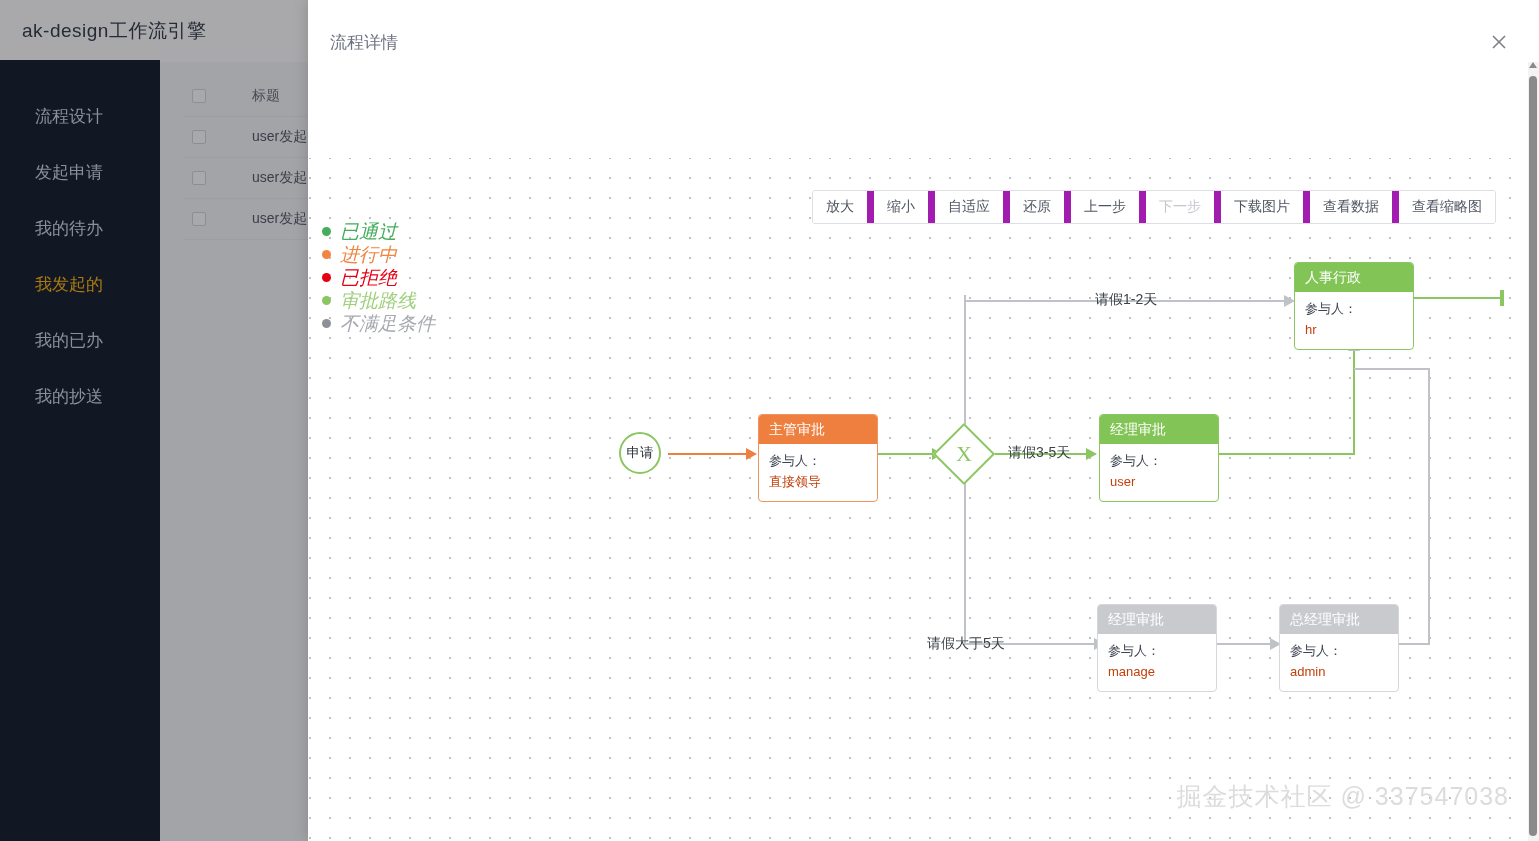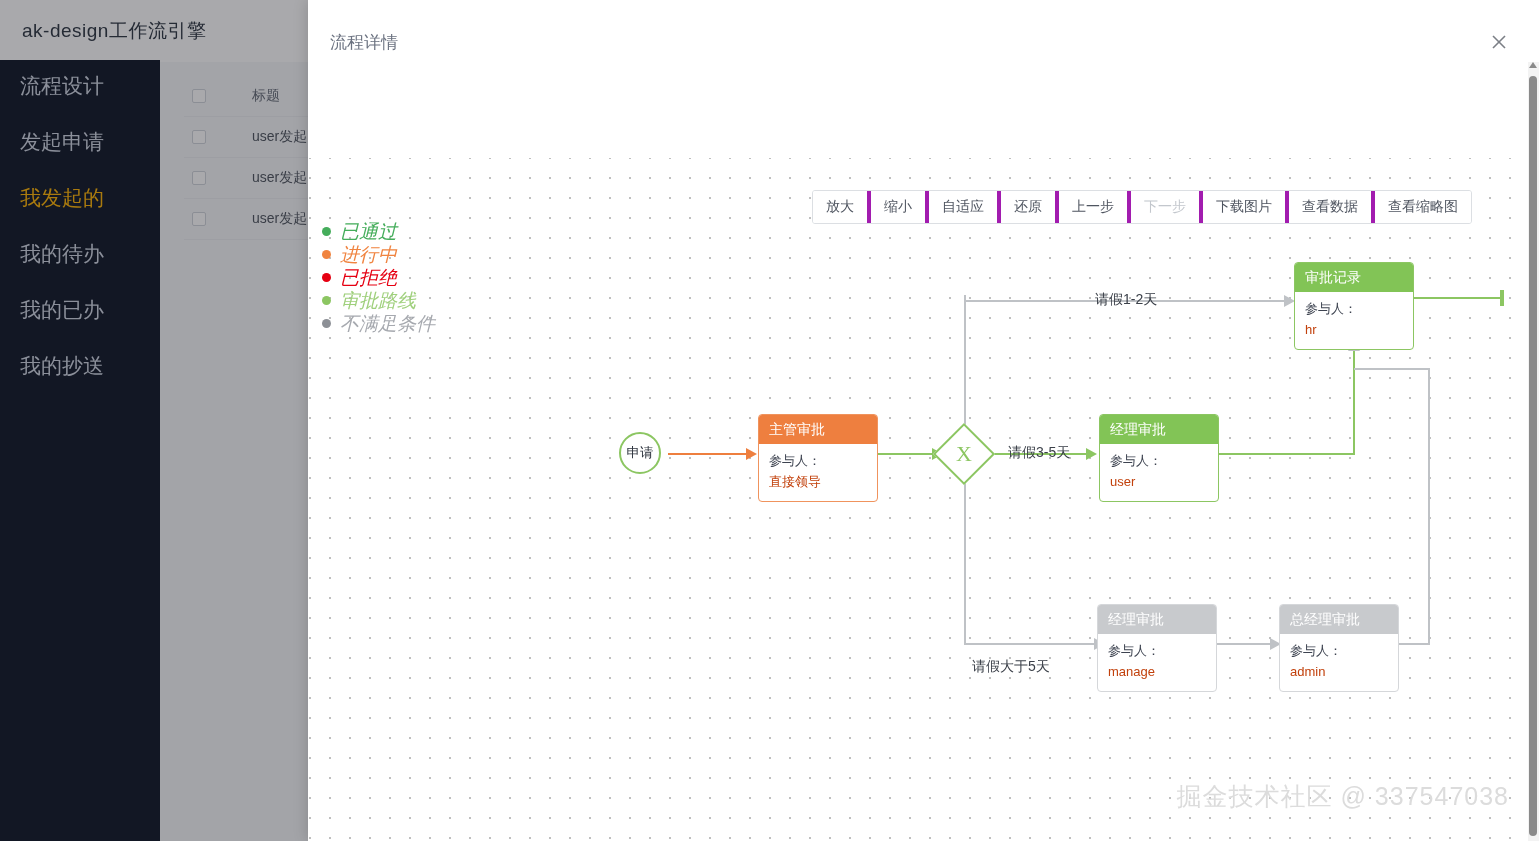--- a/index.html
+++ b/index.html
@@ -21,22 +21,22 @@
   .bg-topbar-title {
     margin-left: 22px; font-size: 19px; color: #2b3440; letter-spacing: .5px;
     white-space: nowrap;
   }
   .bg-sidebar {
     position: absolute; left: 0; top: 60px; width: 160px; height: 781px;
     background: #0c1424;
     padding-top: 12px;
   }
   .bg-nav-item {
-    height: 56px; display: flex; align-items: flex-start;
-    padding-left: 20px; font-size: 21px; color: #cfd6e2;
+    height: 56px; display: flex; align-items: flex-end;
+    padding-left: 35px; font-size: 17px; color: #cfd6e2;
     white-space: nowrap;
   }
   .bg-nav-item.active { color: #ffb400; }
 
   .bg-table {
     position: absolute; left: 184px; top: 76px; width: 1320px;
   }
   .bg-row {
     height: 41px; display: flex; align-items: center;
     border-bottom: 1px solid #eceef1;
@@ -107,21 +107,21 @@
   .toolbar {
     position: absolute; left: 504px; top: 32px;
     display: flex; height: 34px;
     border: 1px solid #dcdfe3; border-radius: 3px; overflow: hidden;
     background: #fff;
   }
   .tb-btn {
     min-width: 58px; padding: 0 13px; height: 32px;
     display: flex; align-items: center; justify-content: center;
     font-size: 14px; color: #4f5560; background: #fff;
-    border-right: 4px solid #a21caf; cursor: pointer; white-space: nowrap;
+    border-right: 7px solid #a21caf; cursor: pointer; white-space: nowrap;
   }
   .tb-btn:last-child { border-right: none; }
   .tb-btn.disabled { color: #c3c7cd; cursor: default; }
 
   
   .legend { position: absolute; left: 14px; top: 62px; }
   .lg-row {
     display: flex; align-items: center; height: 23px;
     font-size: 19px; white-space: nowrap; font-style: italic;
   }
@@ -223,25 +223,25 @@
       <div class="bg-topbar-title">ak-design工作流引擎</div>
     </div>
 
     <div class="bg-sidebar">
       <div class="bg-nav-item">
         <span>流程设计</span>
       </div>
       <div class="bg-nav-item">
         <span>发起申请</span>
       </div>
+      <div class="bg-nav-item">
+        <span>我的待办</span>
+      </div>
       <div class="bg-nav-item active">
         <span>我发起的</span>
-      </div>
-      <div class="bg-nav-item">
-        <span>我的待办</span>
       </div>
       <div class="bg-nav-item">
         <span>我的已办</span>
       </div>
       <div class="bg-nav-item">
         <span>我的抄送</span>
       </div>
     </div>
 
     <div class="bg-table">
@@ -361,41 +361,41 @@
 
       <div class="edge-h g-gray" style="left:1090px;top:485px;width:32px;"></div>
       <div class="edge-v g-gray" style="left:1120px;top:210px;height:277px;"></div>
       <div class="edge-h g-gray" style="left:1046px;top:210px;width:76px;"></div>
 
       <div class="edge-h g-green" style="left:1106px;top:139px;width:90px;"></div>
       <div class="endcap g-green" style="left:1192px;top:132px;"></div>
 
       <div class="edge-label" style="left:787px;top:133px;">请假1-2天</div>
       <div class="edge-label" style="left:700px;top:286px;">请假3-5天</div>
-      <div class="edge-label" style="left:619px;top:500px;margin-left:45px;">请假大于5天</div>
+      <div class="edge-label" style="left:619px;top:477px;">请假大于5天</div>
 
       <div class="start-node" style="left:311px;top:274px;">
         <span>申请</span>
       </div>
 
       <div class="node orange" style="left:450px;top:256px;">
         <div class="node-head">主管审批</div>
         <div class="node-body">
           <div>参与人：</div>
           <div class="nm">直接领导</div>
         </div>
       </div>
 
       <div class="gateway" style="left:634px;top:274px;"></div>
       <div class="gateway-x" style="left:634px;top:274px;">
         <span>X</span>
       </div>
 
       <div class="node green" style="left:986px;top:104px;">
-        <div class="node-head">审批记录</div>
+        <div class="node-head">人事行政</div>
         <div class="node-body">
           <div>参与人：</div>
           <div class="nm">hr</div>
         </div>
       </div>
 
       <div class="node green" style="left:791px;top:256px;">
         <div class="node-head">经理审批</div>
         <div class="node-body">
           <div>参与人：</div>

